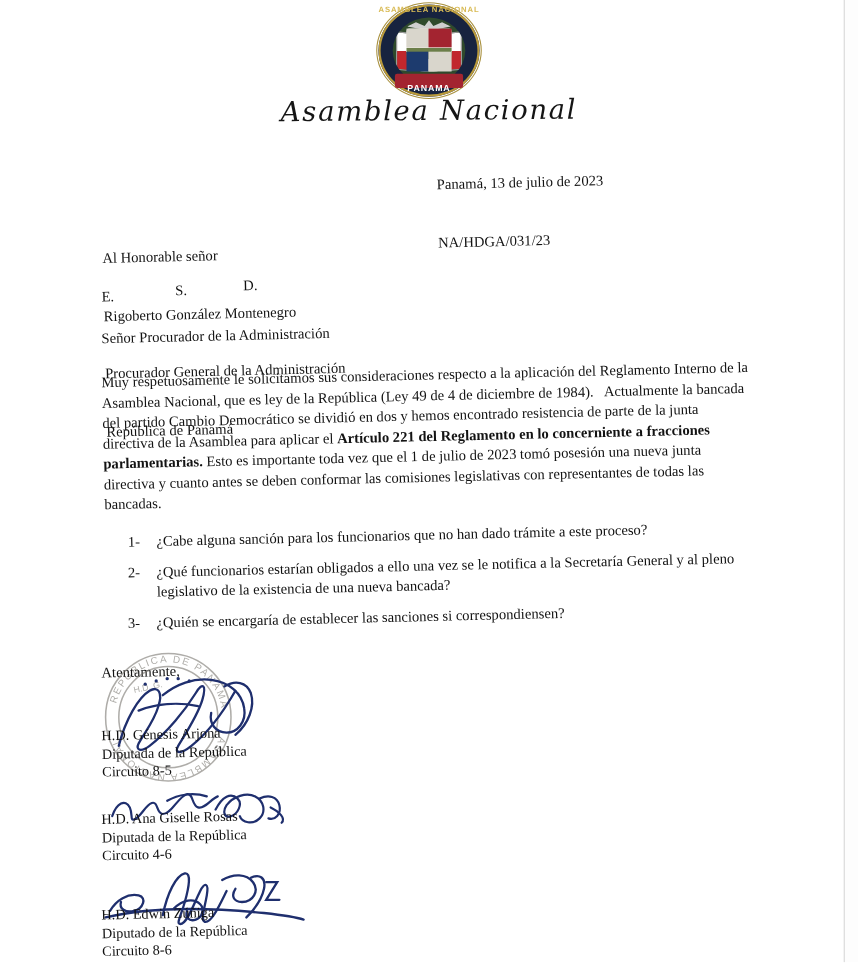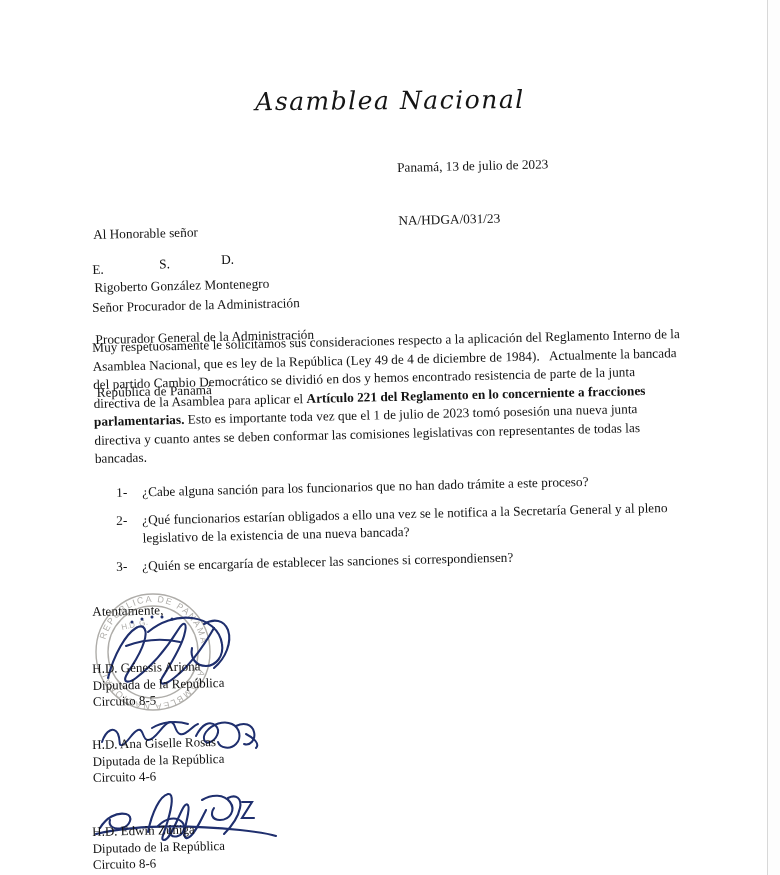--- a/index.html
+++ b/index.html
@@ -258,20 +258,40 @@
   }
 </style>
 </head>
 <body>
 
 <div id="page">
 
   <div class="page-edge2"></div>
   <div class="page-edge"></div>
 
+  <div class="seal-wrap">
+    <div class="seal">
+      <div class="seal-ring-outer"></div>
+      <div class="seal-ring"></div>
+      <div class="seal-text-top">ASAMBLEA NACIONAL</div>
+      <div class="seal-inner">
+        <div class="eagle"></div>
+        <div class="flag-l"></div>
+        <div class="flag-r"></div>
+        <div class="shield">
+          <div class="shield-q q-tl"></div>
+          <div class="shield-q q-tr"></div>
+          <div class="shield-q q-bl"></div>
+          <div class="shield-q q-br"></div>
+        </div>
+      </div>
+      <div class="seal-banner"></div>
+      <div class="seal-text-bot">PANAMA</div>
+    </div>
+  </div>
 
   <div class="letterhead">Asamblea Nacional</div>
 
   <div class="blk skew" id="date-block">
     <div>Panamá, 13 de julio de 2023</div>
     <div>NA/HDGA/031/23</div>
   </div>
 
   <div class="blk skew" id="addressee-block">
     <div>Al Honorable señor</div>

